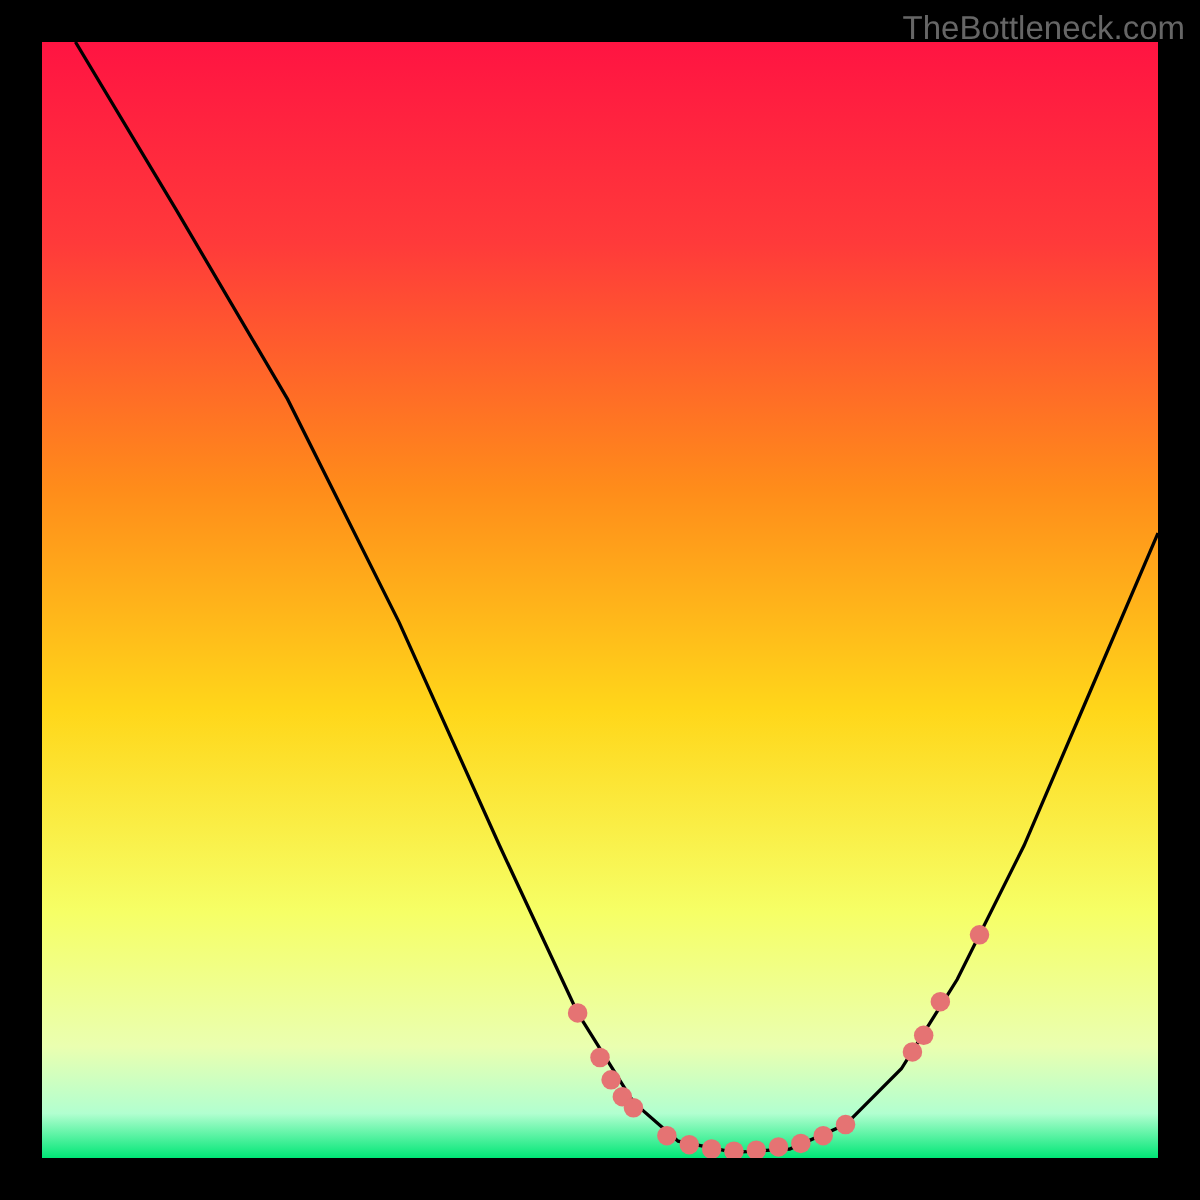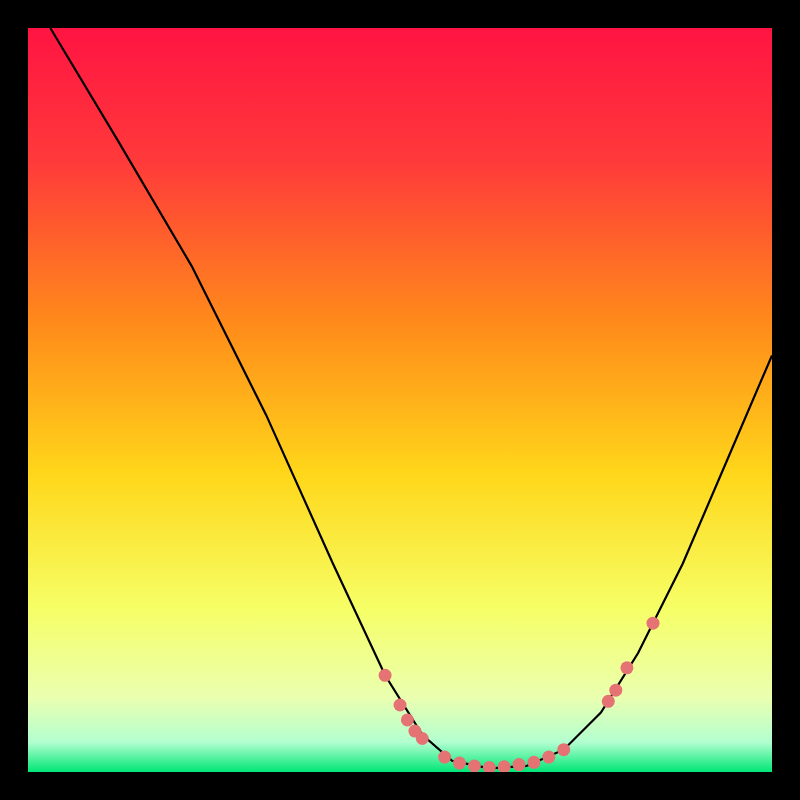--- a/index.html
+++ b/index.html
@@ -34,20 +34,21 @@
     height: 744px;
   }
   svg {
     display: block;
   }
 </style>
 </head>
 <body>
 
 <div class="chart-container">
+  <div class="watermark">TheBottleneck.com</div>
   <div class="plot-area">
     <svg id="chart-svg" width="744" height="744" viewBox="0 0 744 744">
       <defs>
         <linearGradient id="bg-gradient" x1="0%" y1="0%" x2="0%" y2="100%">
           <stop offset="0%" stop-color="#ff1442"></stop>
           <stop offset="18%" stop-color="#ff3a3a"></stop>
           <stop offset="40%" stop-color="#ff8c1a"></stop>
           <stop offset="60%" stop-color="#ffd71a"></stop>
           <stop offset="78%" stop-color="#f6ff66"></stop>
           <stop offset="90%" stop-color="#eaffb0"></stop>

